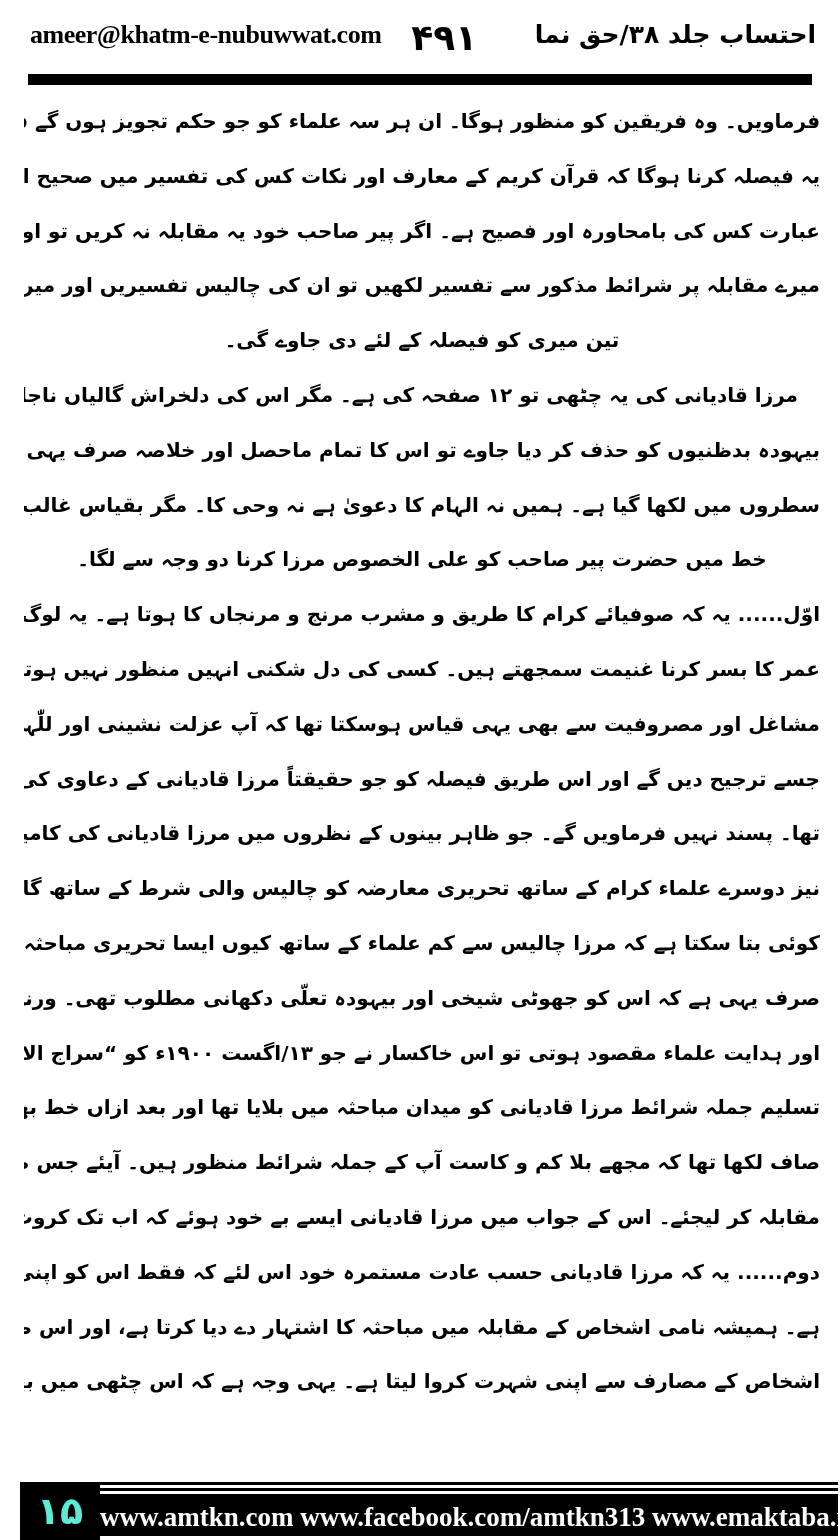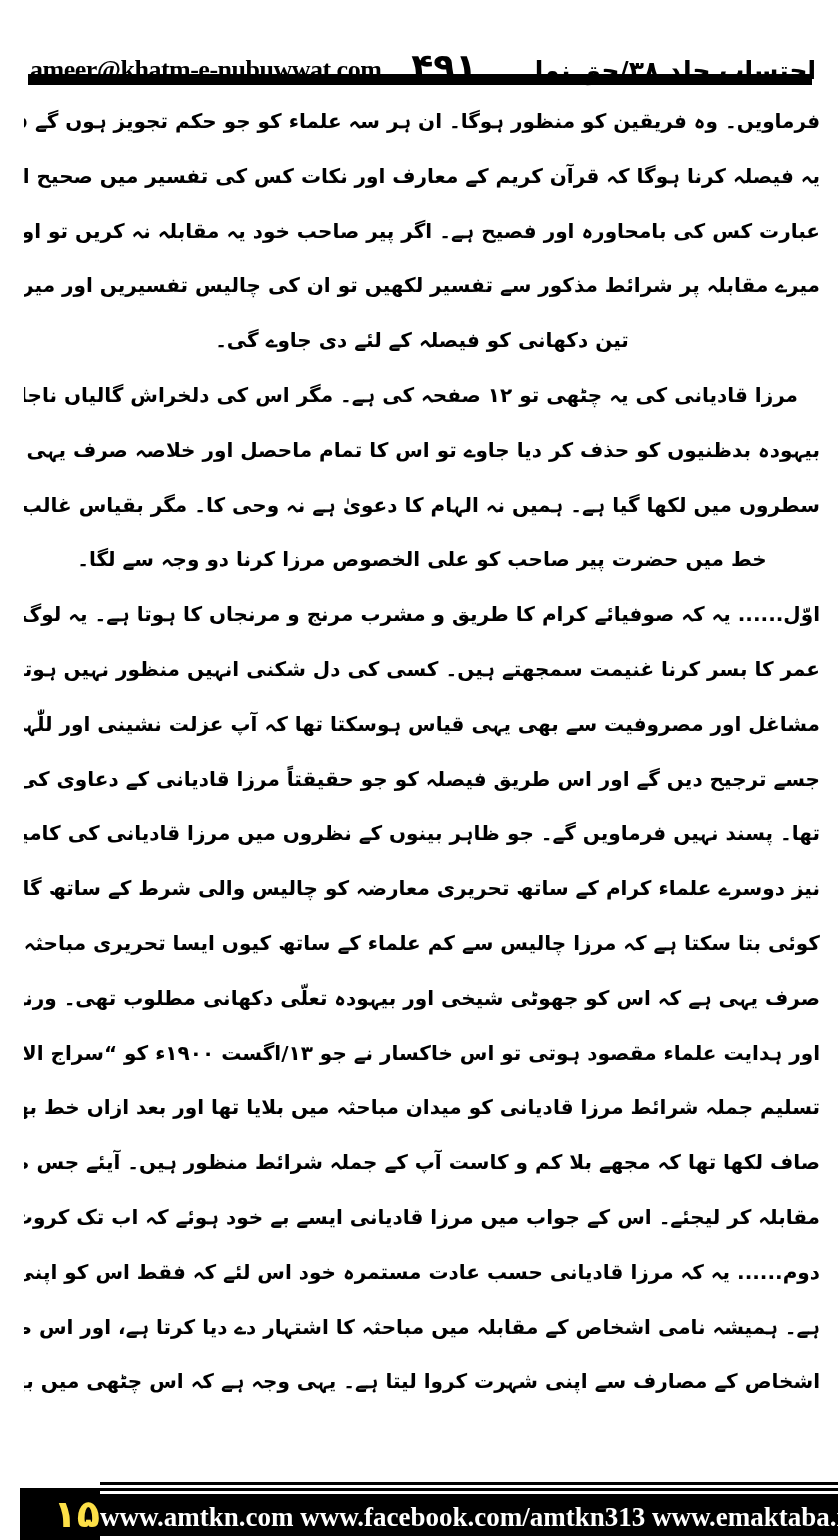--- a/index.html
+++ b/index.html
@@ -6,22 +6,22 @@
   .page {
     position: relative;
     width: 840px; height: 1540px;
     background: #ffffff;
     overflow: hidden;
     font-family: "DejaVu Sans", sans-serif;
     color: #000;
   }
   
   .header {
-    position: absolute; top: 29px; left: 30px; right: 24px; height: 56px;
-    display: flex; align-items: flex-end;
+    position: absolute; top: 20px; left: 30px; right: 24px; height: 56px;
+    display: flex; align-items: flex-start;
   }
   .email {
     direction: ltr;
     font-family: "Liberation Serif", serif;
     font-weight: bold; font-size: 26px; letter-spacing: -0.5px;
     white-space: nowrap;
   }
   .pagenum-top {
     margin-left: 30px;
     font-family: "DejaVu Sans", sans-serif;
@@ -47,23 +47,23 @@
   .ln {
     height: 54.8px; line-height: 54.8px;
     text-align: justify; text-align-last: justify;
     overflow: hidden; white-space: nowrap;
   }
   .ln.c { text-align: center; text-align-last: center; }
   .ln.ind { padding-right: 22px; }
   
   .footer { position: absolute; left: 0; right: 0; bottom: 0; height: 60px; }
   .f-box {
-    position: absolute; left: 20px; bottom: 0; width: 80px; height: 52px;
-    background: #000; color: #fde047;
-    display: flex; align-items: center; 
+    position: absolute; left: 20px; bottom: 0; width: 80px; height: 58px;
+    background: #000; color: #5eead4;
+    display: flex; align-items: center; justify-content: center;
     font-size: 38px; font-weight: bold; direction: rtl;
   }
   .f-bar {
     position: absolute; left: 100px; right: 2px; bottom: 4px; height: 54px;
     background: #000; box-sizing: border-box; padding-top: 3px;
   }
   .f-stripe { height: 3px; background: #fff; margin-bottom: 3px; }
   .f-urls {
     color: #fff; text-align: center;
     font-family: "Liberation Serif", serif;
@@ -82,21 +82,21 @@
     <div class="book-title">احتساب جلد ۳۸/حق نما</div>
   </div>
 
   <div class="head-rule"></div>
 
   <div class="body-text">
     <div class="ln">فرماویں۔ وہ فریقین کو منظور ہوگا۔ ان ہر سہ علماء کو جو حکم تجویز ہوں گے فریقین کی تفسیروں کے متعلق</div>
     <div class="ln">یہ فیصلہ کرنا ہوگا کہ قرآن کریم کے معارف اور نکات کس کی تفسیر میں صحیح اور زیادہ ہیں اور عربی</div>
     <div class="ln">عبارت کس کی بامحاورہ اور فصیح ہے۔ اگر پیر صاحب خود یہ مقابلہ نہ کریں تو اور چالیس علماء مل کر</div>
     <div class="ln">میرے مقابلہ پر شرائط مذکور سے تفسیر لکھیں تو ان کی چالیس تفسیریں اور میری ایک تفسیر اسی طرح</div>
-    <div class="ln c">تین دکھانی کو فیصلہ کے لئے دی جاوے گی۔</div>
+    <div class="ln c">تین میری کو فیصلہ کے لئے دی جاوے گی۔</div>
     <div class="ln ind">مرزا قادیانی کی یہ چٹھی تو ۱۲ صفحہ کی ہے۔ مگر اس کی دلخراش گالیاں ناجائز نامشروع اور</div>
     <div class="ln">بیہودہ بدظنیوں کو حذف کر دیا جاوے تو اس کا تمام ماحصل اور خلاصہ صرف یہی ہے جو اوپر کی چند</div>
     <div class="ln">سطروں میں لکھا گیا ہے۔ ہمیں نہ الہام کا دعویٰ ہے نہ وحی کا۔ مگر بقیاس غالب مرزا قادیانی کا اس</div>
     <div class="ln c">خط میں حضرت پیر صاحب کو علی الخصوص مرزا کرنا دو وجہ سے لگا۔</div>
     <div class="ln">اوّل...... یہ کہ صوفیائے کرام کا طریق و مشرب مرنج و مرنجاں کا ہوتا ہے۔ یہ لوگ گوشہ تنہائی میں</div>
     <div class="ln">عمر کا بسر کرنا غنیمت سمجھتے ہیں۔ کسی کی دل شکنی انہیں منظور نہیں ہوتی۔ پھر حضرت ممدوح کے دینی</div>
     <div class="ln">مشاغل اور مصروفیت سے بھی یہی قیاس ہوسکتا تھا کہ آپ عزلت نشینی اور للّٰہی مصروفیت کو ہر طرح</div>
     <div class="ln">جسے ترجیح دیں گے اور اس طریق فیصلہ کو جو حقیقتاً مرزا قادیانی کے دعاوی کی تصدیق کا فیصلہ نہیں</div>
     <div class="ln">تھا۔ پسند نہیں فرماویں گے۔ جو ظاہر بینوں کے نظروں میں مرزا قادیانی کی کامیابی کا نشان ہوگا۔</div>
     <div class="ln">نیز دوسرے علماء کرام کے ساتھ تحریری معارضہ کو چالیس والی شرط کے ساتھ گانٹھنا یہی راز رکھتا تھا۔</div>

